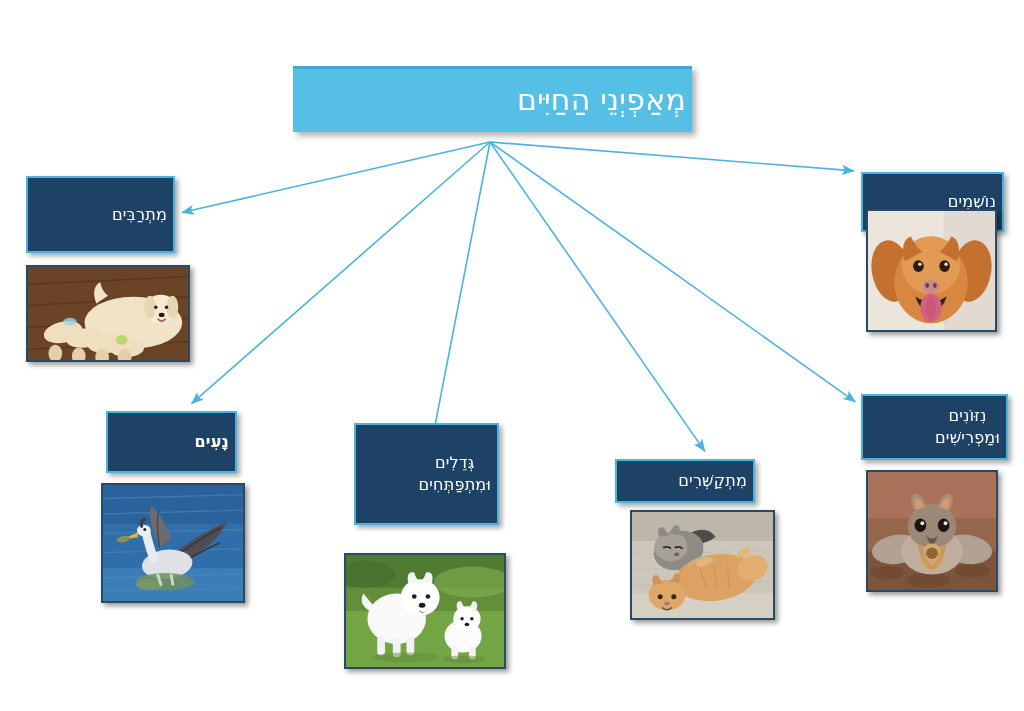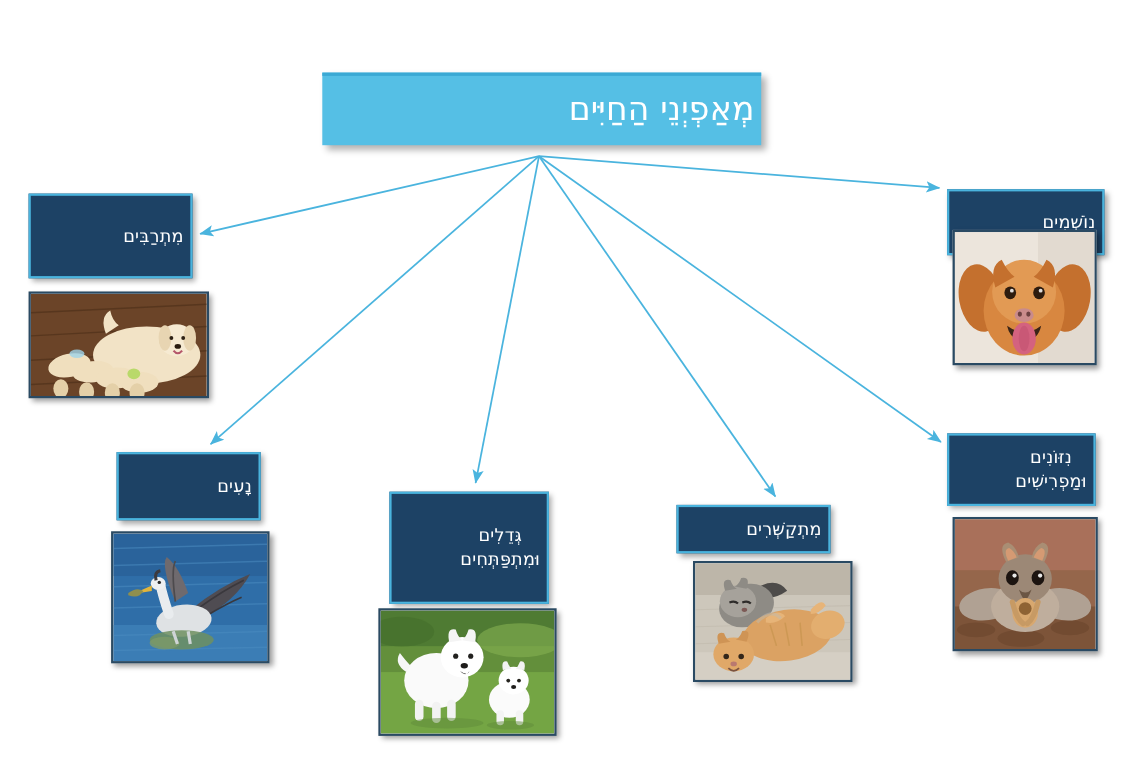--- a/index.html
+++ b/index.html
@@ -165,21 +165,21 @@
       <ellipse cx="65" cy="78" rx="9" ry="6.5" fill="#c98b8b"></ellipse>
       <ellipse cx="61" cy="77" rx="2" ry="2.5" fill="#6c4040"></ellipse>
       <ellipse cx="69" cy="77" rx="2" ry="2.5" fill="#6c4040"></ellipse>
       <path d="M49,88 q16,12 32,0 q-3,14 -16,14 q-13,0 -16,-14 z" fill="#3a2417"></path>
       <ellipse cx="65" cy="100" rx="11" ry="15" fill="#d4627f"></ellipse>
       <ellipse cx="65" cy="100" rx="5" ry="12" fill="#c2516f" opacity=".6"></ellipse>
     </svg>
   </div>
 
   <div class="node" style="left:861px; top:394px;">
-    <div class="node-box" style="width:135px; height:66px;">
+    <div class="node-box" style="width:147px; height:66px;">
       <span class="node-label">נִזּוֹנִים
 וּמַפְרִישִׁים</span>
     </div>
   </div>
   <div class="photo" style="left:866px; top:470px; width:132px; height:122px;">
     <svg viewBox="0 0 132 122" preserveAspectRatio="none">
       <rect width="132" height="122" fill="#9d6a4e"></rect>
       <rect width="132" height="48" fill="#a9705a"></rect>
       <rect y="48" width="132" height="34" fill="#8e6248" opacity=".55"></rect>
       <rect y="82" width="132" height="40" fill="#7d5439"></rect>
@@ -202,21 +202,21 @@
       <circle cx="80" cy="53" r="2" fill="#fff" opacity=".9"></circle>
       <path d="M60,66 q6,6 12,0 q-4,10 -6,10 q-2,0 -6,-10 z" fill="#6b5644"></path>
       <ellipse cx="66" cy="88" rx="12" ry="14" fill="#d8a86f"></ellipse>
       <ellipse cx="66" cy="84" rx="6" ry="6" fill="#8e6334"></ellipse>
       <path d="M54,78 q4,16 10,20" stroke="#c79a64" stroke-width="5" fill="none" stroke-linecap="round"></path>
       <path d="M78,78 q-4,16 -10,20" stroke="#c79a64" stroke-width="5" fill="none" stroke-linecap="round"></path>
     </svg>
   </div>
 
   <div class="node" style="left:106px; top:411px;">
-    <div class="node-box" style="width:131px; height:62px;">
+    <div class="node-box" style="width:131px; height:62px;font-weight:bold;">
       <span class="node-label">נָעִים</span>
     </div>
   </div>
   <div class="photo" style="left:101px; top:483px; width:144px; height:120px;">
     <svg viewBox="0 0 144 120" preserveAspectRatio="none">
       <rect width="144" height="120" fill="#2f6ea8"></rect>
       <rect width="144" height="40" fill="#2a639b"></rect>
       <rect y="86" width="144" height="34" fill="#3b7db5"></rect>
       <g stroke="#4b8cc0" stroke-width="1.4" opacity=".55">
         <path d="M0,14 L144,10"></path>
@@ -237,21 +237,21 @@
       <path d="M40,44 q-2,-8 4,-9" stroke="#3c3a3f" stroke-width="3" fill="none"></path>
       <circle cx="43" cy="46" r="1.6" fill="#2a2a2a"></circle>
       <path d="M36,49 L18,57 L36,54 z" fill="#e0b43c"></path>
       <path d="M14,56 q8,-6 14,-2 q-4,8 -14,4 z" fill="#8f8f4e"></path>
       <ellipse cx="64" cy="100" rx="30" ry="9" fill="#6f8f60" opacity=".85"></ellipse>
       <ellipse cx="48" cy="103" rx="14" ry="6" fill="#7d9a68" opacity=".8"></ellipse>
       <path d="M56,92 l4,12 M70,92 l2,12" stroke="#cfd4d6" stroke-width="3"></path>
     </svg>
   </div>
 
-  <div class="node" style="left:354px; top:447px;border-radius:16px;">
+  <div class="node" style="left:354px; top:423px;border-radius:16px;">
     <div class="node-box" style="width:145px; height:102px;">
       <span class="node-label">גְּדֵלִים
 וּמִתְפַּתְּחִים</span>
     </div>
   </div>
   <div class="photo" style="left:344px; top:553px; width:162px; height:116px;">
     <svg viewBox="0 0 162 116" preserveAspectRatio="none">
       <rect width="162" height="116" fill="#74a544"></rect>
       <rect width="162" height="34" fill="#4f7b33"></rect>
       <rect y="34" width="162" height="24" fill="#638f3b"></rect>

